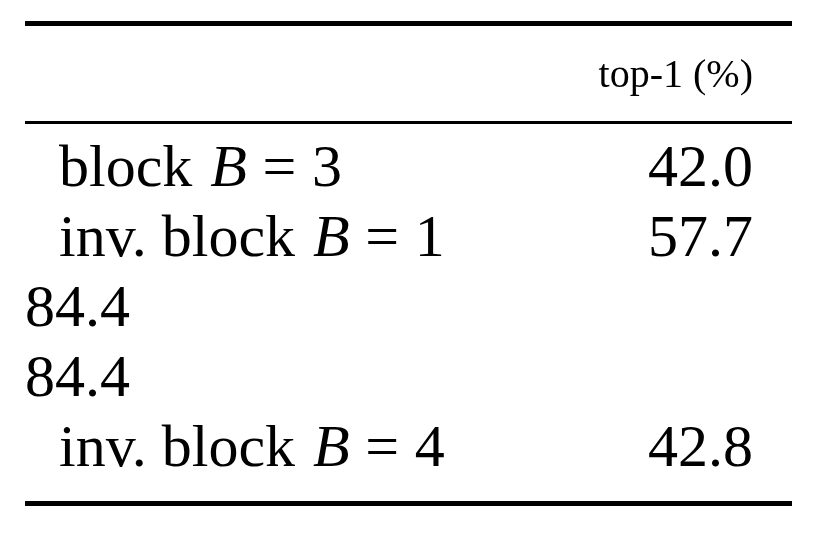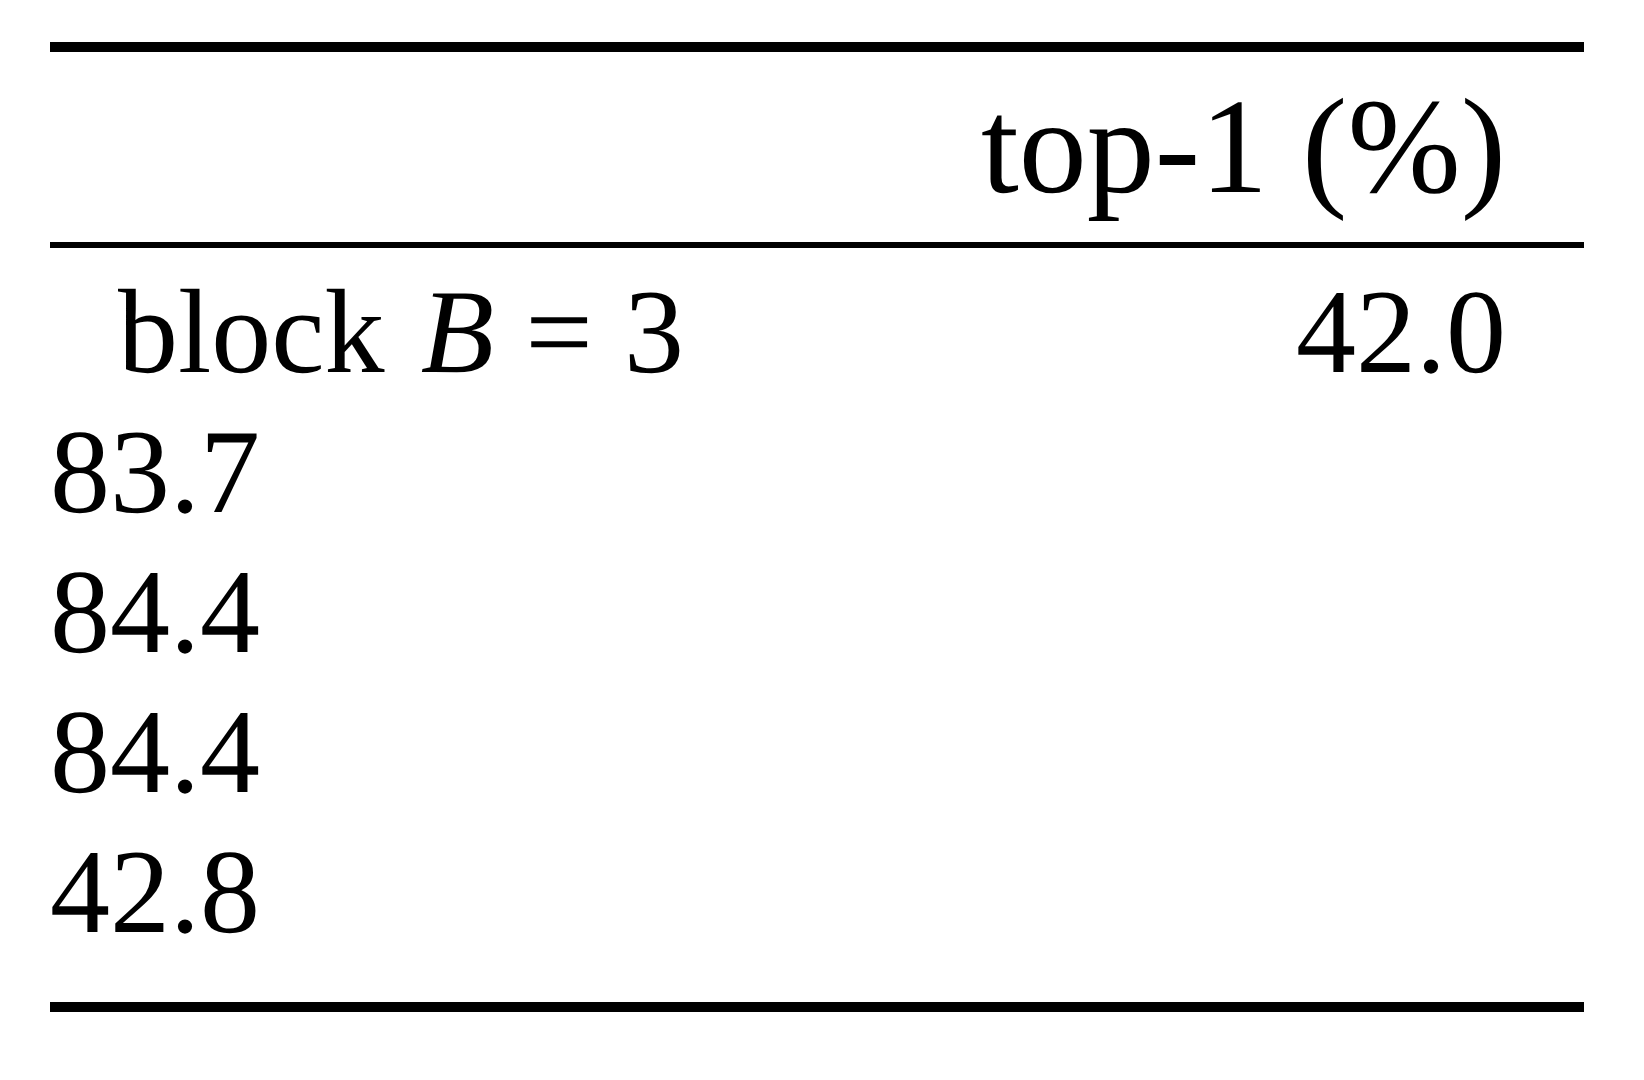--- a/index.html
+++ b/index.html
@@ -25,21 +25,21 @@
     width: 100%;
     background: #000000;
   }
   .rule-thick { height: 5px; }
   .rule-thin  { height: 3px; }
 
   .head-row {
     display: flex;
     align-items: center;
     height: 95px;
-    font-size: 68px;
+    font-size: 40px;
     line-height: 95px;
   }
   .cell-label {
     flex: 1 1 auto;
     padding-left: 34px;
   }
   .cell-value {
     flex: 0 0 auto;
     text-align: right;
     padding-right: 39px;
@@ -80,32 +80,34 @@
   <div class="rule rule-thin"></div>
 
   <div class="tbody">
 
     <div class="trow">
       <div class="cell-label"><span>block</span><span class="math-var">B</span><span class="math-eq">=</span><span>3</span></div>
       <div class="cell-value">42.0</div>
     </div>
 
     <div class="trow">
-      <div class="cell-value">83.7</div>
+      <div class="cell-label"><span>inv. block</span><span class="math-var">B</span><span class="math-eq">=</span><span>1</span></div>
+      <div class="cell-value">57.7</div>
     </div>
 
     <div class="trow">
       <div class="cell-value">84.4</div>
     </div>
 
     <div class="trow">
       <div class="cell-value">84.4</div>
     </div>
 
     <div class="trow">
+      <div class="cell-label"><span>inv. block</span><span class="math-var">B</span><span class="math-eq">=</span><span>4</span></div>
       <div class="cell-value">42.8</div>
     </div>
 
   </div>
 
   <div class="rule rule-thick"></div>
 
 </div>
 
 </body></html>

